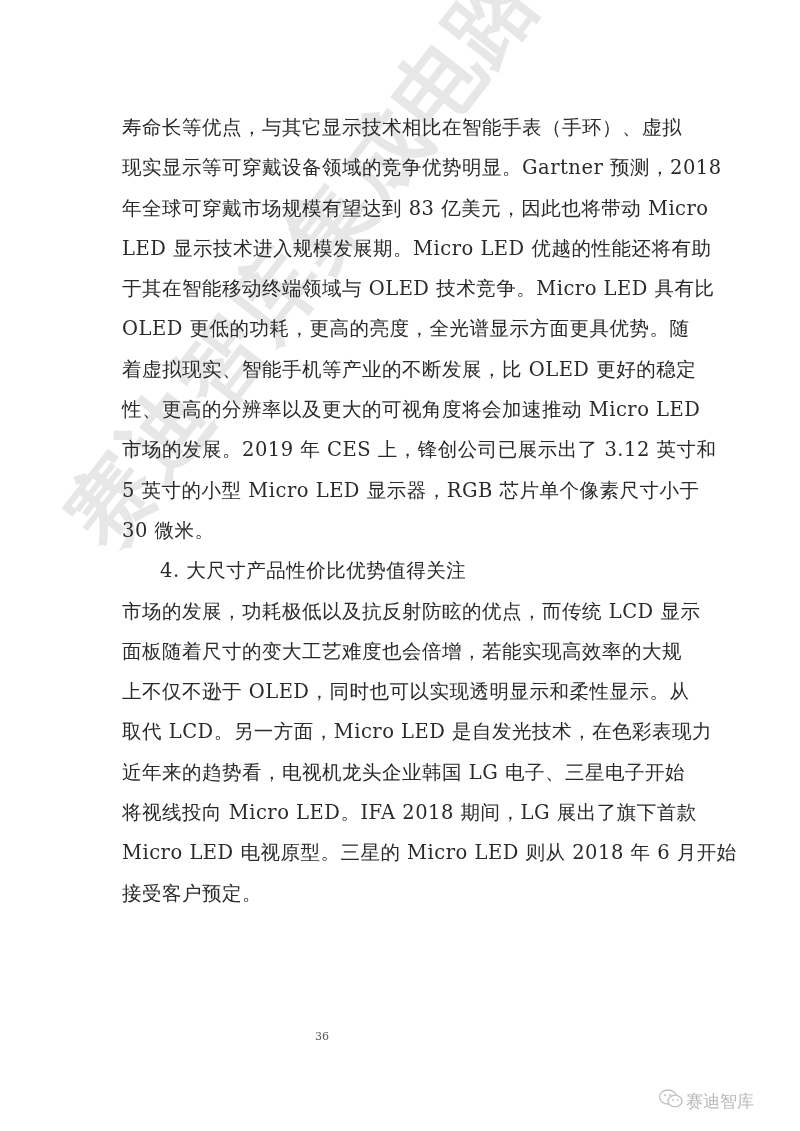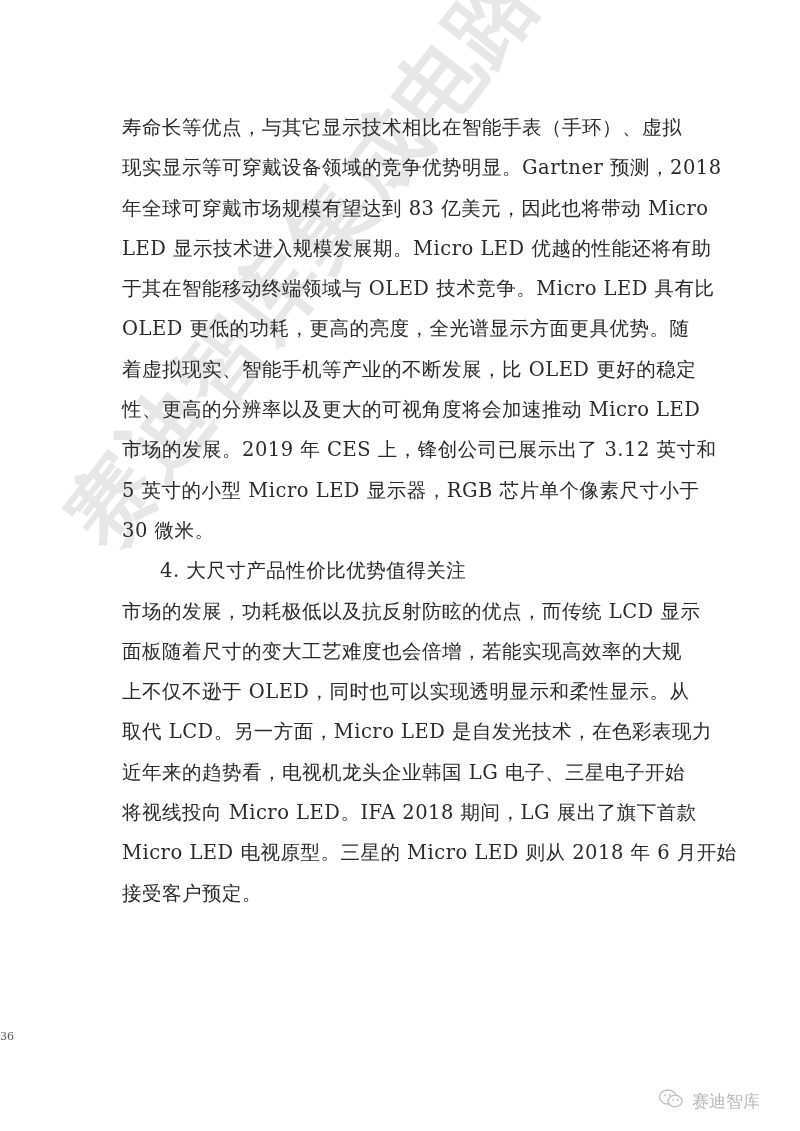--- a/index.html
+++ b/index.html
@@ -10,25 +10,25 @@
     .page { position: absolute; left: 0; top: 0; width: 800px; height: 1131px; }
     .body-text {
       position: absolute; left: 122px; top: 108px; width: 560px;
       font-size: 19.5px; line-height: 40.3px; letter-spacing: 0.5px;
     }
     .line { display: block; white-space: nowrap; text-align: justify; text-align-last: justify; height: 40.3px; }
     .line.last { text-align-last: left; }
     .line.indent { padding-left: 38px; }
     .heading { display: block; white-space: nowrap; padding-left: 38px; height: 40.3px; text-align-last: left; }
     .page-number {
-      position: absolute; left: 0; width: 644px; top: 1030px; 
+      position: absolute; left: 0; width: 644px; top: 1030px; text-align: center;
       font-size: 11px; color: #555;
     }
     .footer-brand {
-      position: absolute; left: 658px; top: 1088px; display: flex; align-items: center; gap: 8px;
+      position: absolute; left: 658px; top: 1088px; display: flex; align-items: center; gap: 2px;
       color: #b8b8b8; font-family: "DejaVu Sans", "Liberation Sans", sans-serif; font-size: 17px;
     }
     .watermark {
       position: absolute; left: 40px; top: 500px; width: 900px;
       transform: rotate(-52deg); transform-origin: 0 0;
       font-size: 86px; font-weight: bold; color: rgba(170,170,170,0.28);
       font-family: "DejaVu Serif", "Liberation Serif", serif; letter-spacing: 2px;
       white-space: nowrap; pointer-events: none;
     }
   </style>

